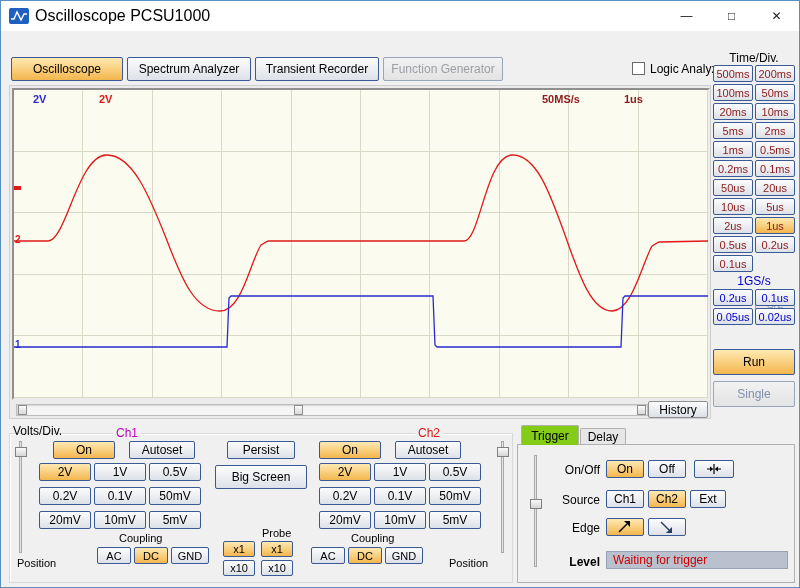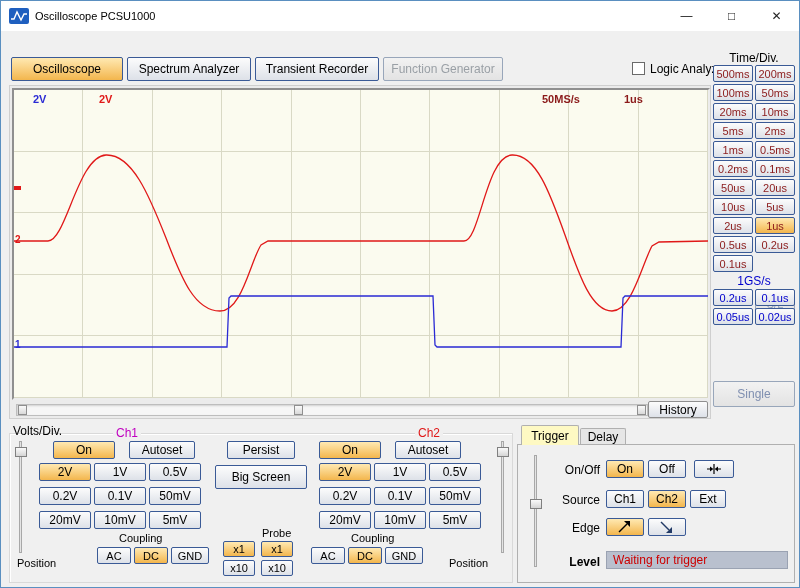--- a/index.html
+++ b/index.html
@@ -5,21 +5,21 @@
   * { box-sizing: border-box; margin: 0; padding: 0; }
   html,body { background:#9a9a9a; }
   body { font-family:"Liberation Sans", sans-serif; }
   #win { position:relative; width:800px; height:588px; background:#f0f0f0;
          border:1px solid #5a8fc0; overflow:hidden; font-size:12px; color:#000; }
 
   
   .titlebar { position:absolute; left:0; top:0; width:100%; height:30px; background:#ffffff;
               display:flex; align-items:center; }
   .app-icon { width:20px; height:16px; margin:0 6px 0 8px; }
-  .title-text { font-size:11px; color:#000; }
+  .title-text { font-size:16px; color:#000; }
   .win-btns { position:absolute; right:0; top:0; height:30px; display:flex; }
   .win-btn { width:45px; height:30px; display:flex; align-items:center; justify-content:center;
              font-size:12px; color:#222; }
 
   
   .menubar { position:absolute; left:0; top:30px; width:100%; height:22px; background:#f0f0f0;
              display:flex; align-items:center; padding-left:4px; }
   .menu-item { padding:3px 9px; font-size:12px; }
   .menu-item u { text-decoration:underline; }
 
@@ -61,21 +61,21 @@
   .vgroove { position:absolute; left:4px; top:0; bottom:0; width:3px; background:#e4e4e4;
              border:1px solid #a8a8a8; }
   .vthumb { position:absolute; left:0; width:12px; height:10px;
             background:linear-gradient(#fafafa,#d5d5d5); border:1px solid #808080; }
 
   
   .groupbox { position:absolute; border:1px solid #d9d9d9; box-shadow:inset 1px 1px 0 #ffffff; }
   .grouplabel { position:absolute; background:#f0f0f0; padding:0 3px; font-size:12px; }
   .tab { position:absolute; display:flex; align-items:center; justify-content:center;
          border:1px solid #b0b0b0; border-bottom:none; border-radius:2px 2px 0 0; font-size:12px; }
-  .tab.active { background:#fef9c3; z-index:3; }
+  .tab.active { background:#84cc16; z-index:3; }
   .tab.inactive { background:#e6e6e6; }
   .trigpanel { position:absolute; left:516px; top:443px; width:278px; height:139px;
                border:1px solid #b0b0b0; background:#f0f0f0; z-index:2; }
   .status-box { position:absolute; display:flex; align-items:center; padding-left:6px;
                 background:#b9c0ce; border:1px solid #9aa2b2; color:#cc0000; font-size:12px; }
 
   .checkbox { position:absolute; width:13px; height:13px; background:#fff; border:1px solid #6a6a6a; }
 </style>
 </head>
 <body>
@@ -133,20 +133,21 @@
   <div class="btn t" style="left:754px; top:235px; width:40px; height:17px;">0.2us</div>
   <div class="btn t" style="left:712px; top:254px; width:40px; height:17px;">0.1us</div>
   <div class="btn t dis" style="left:754px; top:254px; width:40px; height:17px;">S/L</div>
 
   <div class="lbl" style="left:712px; top:273px; width:82px; text-align:center; color:#0000cc;">1GS/s</div>
   <div class="btn t blue" style="left:712px; top:288px; width:40px; height:17px;">0.2us</div>
   <div class="btn t blue" style="left:754px; top:288px; width:40px; height:17px;">0.1us</div>
   <div class="btn t blue" style="left:712px; top:307px; width:40px; height:17px;">0.05us</div>
   <div class="btn t blue" style="left:754px; top:307px; width:40px; height:17px;">0.02us</div>
 
+  <div class="btn sel" style="left:712px; top:348px; width:82px; height:26px;">Run</div>
   <div class="btn dis" style="left:712px; top:380px; width:82px; height:26px; color:#7f8fb0;">Single</div>
 
   <div class="scopewrap">
     <div class="screen">
       <div class="grid"></div>
       <svg class="wave" width="694" height="308" viewBox="0 0 694 308">
         <path fill="none" stroke-width="1.3" d="M0,151 L34,151 C52,151 64,66 92,65 C118,64 135,105 152,148 C168,190 181,221 206,221 C228,221 236,172 247,155 L254,151 L450,151 C466,151 472,66 498,65 C522,64 536,103 551,145 C566,188 578,221 598,221 C618,221 628,174 638,156 L645,152 L694,151" stroke="#e01818"></path>
         <path fill="none" stroke-width="1.3" d="M0,257 L213,257 L215,208 L217,206 L419,206 L421,255 L423,257 L607,257 L609,208 L611,206 L694,206" stroke="#2a2ad4"></path>
       </svg>
       <span class="scope-label" style="left:19px;  color:#2a2ad4;">2V</span>

